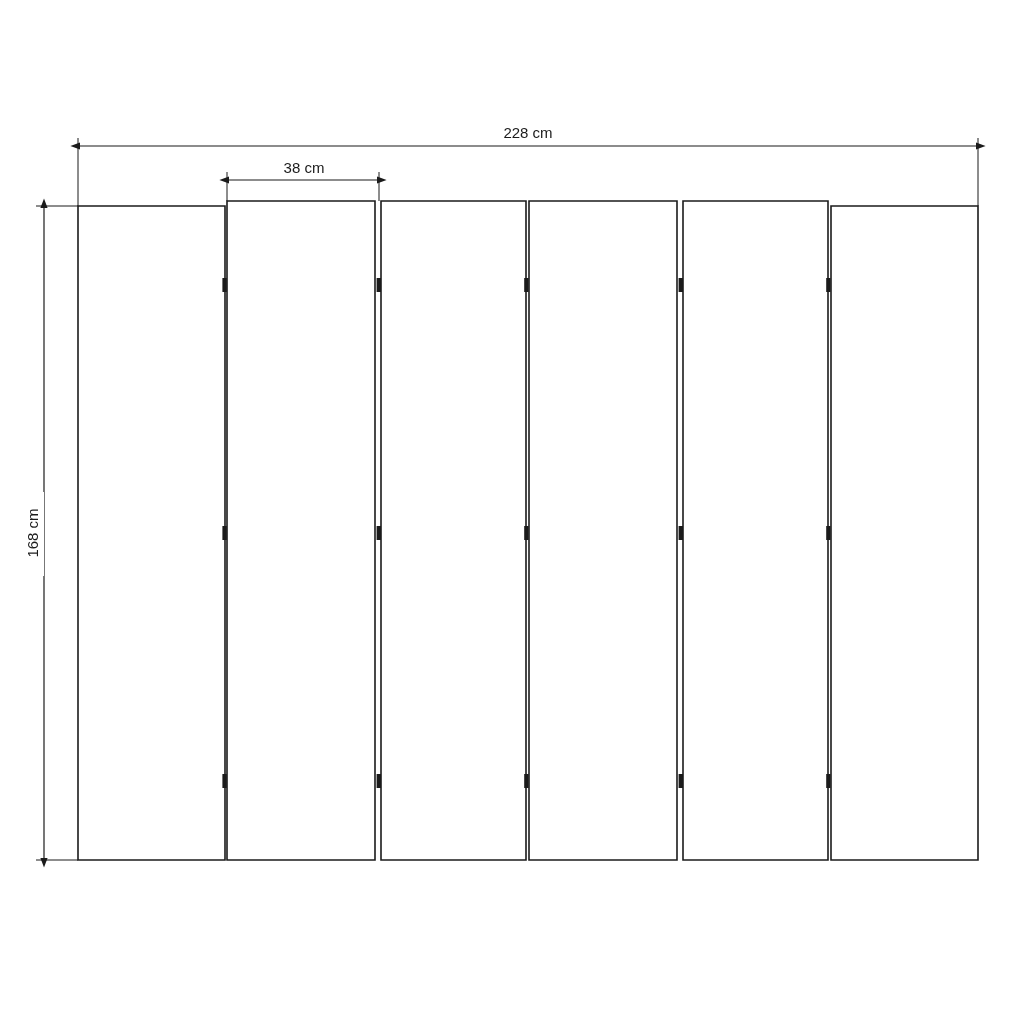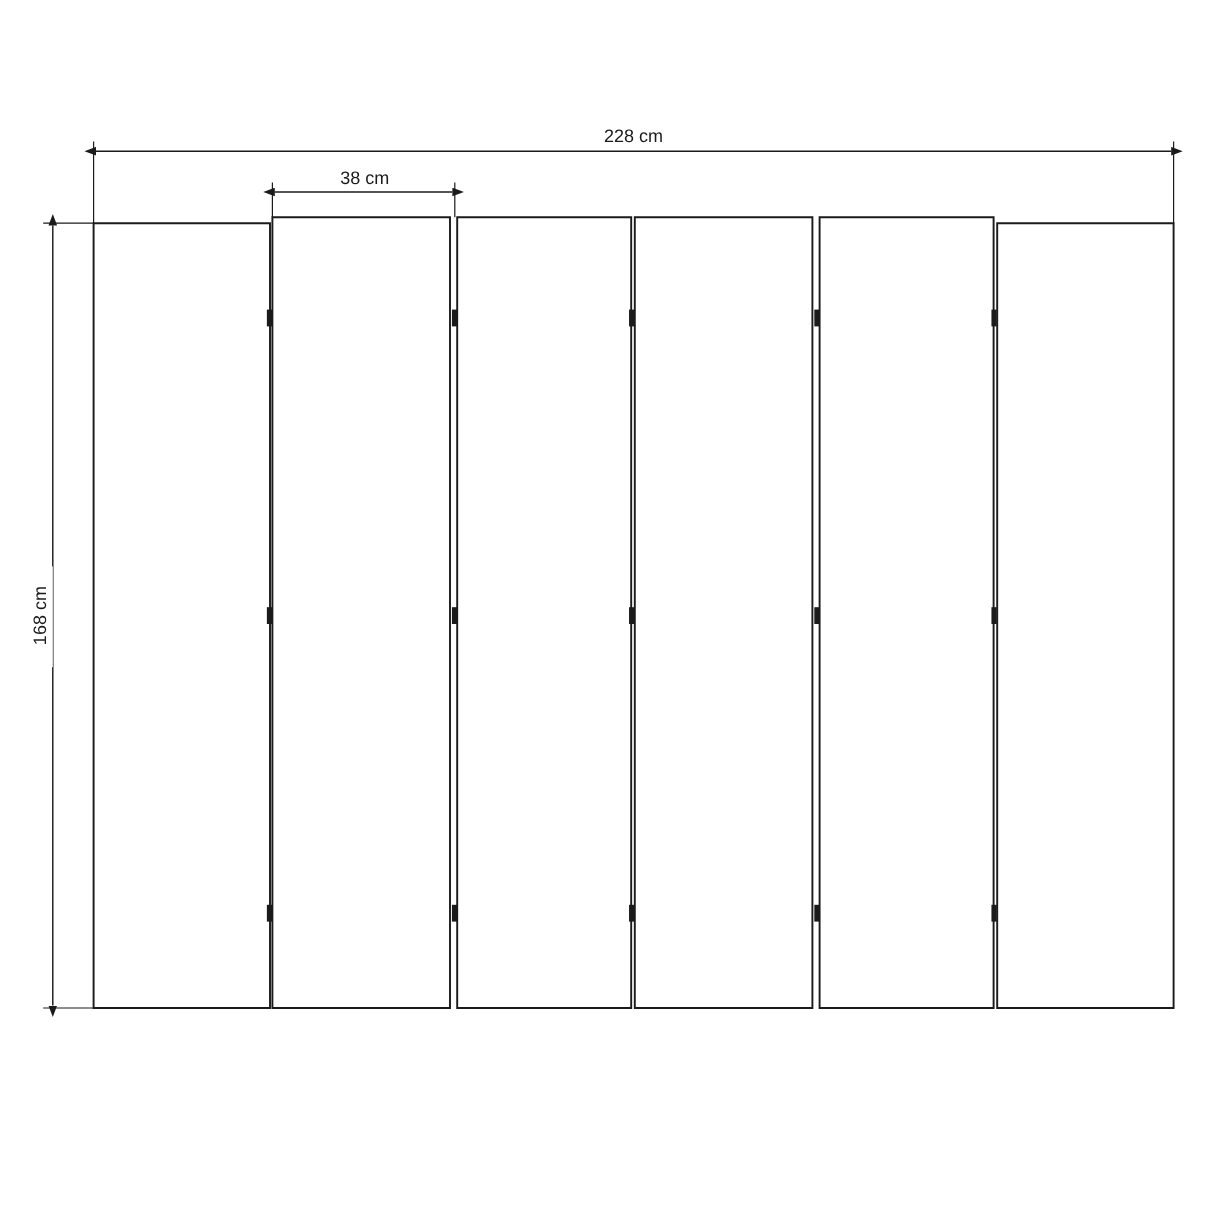--- a/index.html
+++ b/index.html
@@ -11,20 +11,21 @@
     width: 1024px;
     height: 1024px;
     font-family: "Liberation Sans", sans-serif;
     overflow: hidden;
   }
   #stage {
     position: relative;
     width: 1024px;
     height: 904px;
     background: #ffffff;
+    margin-top: 20px;
   }
   #diagram-svg {
     position: absolute;
     top: 0;
     left: 0;
     width: 1024px;
     height: 1024px;
   }
   .dim-text {
     font-family: "Liberation Sans", sans-serif;

